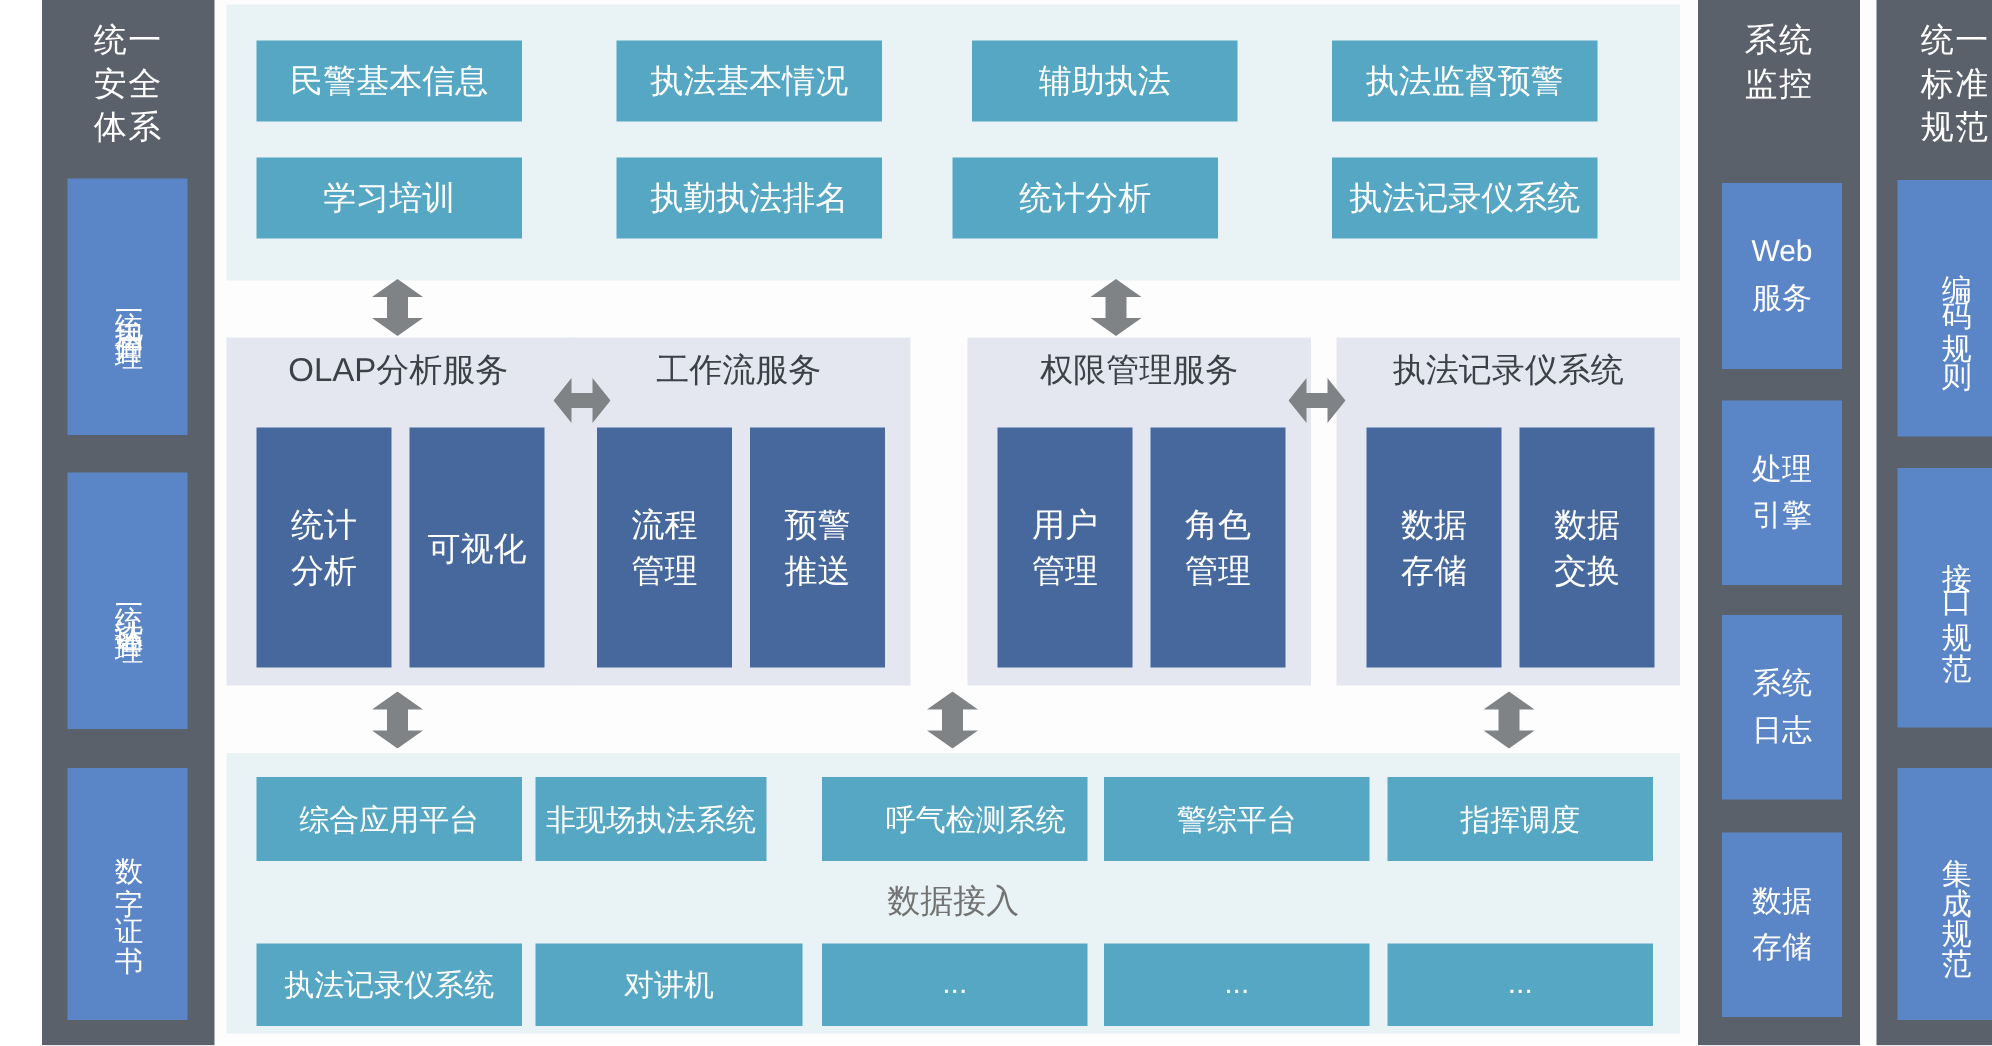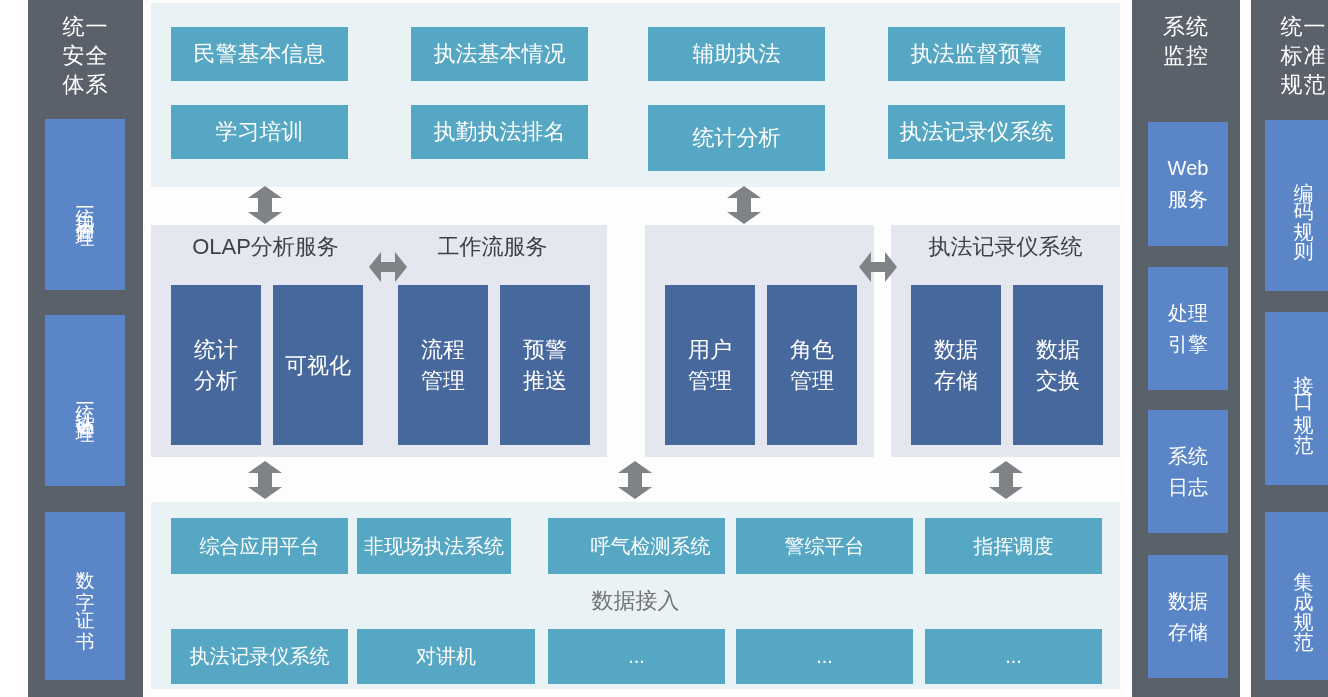--- a/index.html
+++ b/index.html
@@ -90,21 +90,21 @@
       </div>
     <div class="teal-box teal-lg" style="left:737px;top:24px;width:177px;height:54px;">
         <span>执法监督预警</span>
       </div>
     <div class="teal-box teal-lg" style="left:20px;top:102px;width:177px;height:54px;">
         <span>学习培训</span>
       </div>
     <div class="teal-box teal-lg" style="left:260px;top:102px;width:177px;height:54px;">
         <span>执勤执法排名</span>
       </div>
-    <div class="teal-box teal-lg" style="left:497px;top:102px;width:177px;height:66px;">
+    <div class="teal-box teal-lg" style="left:484px;top:102px;width:177px;height:54px;">
         <span>统计分析</span>
       </div>
     <div class="teal-box teal-lg" style="left:737px;top:102px;width:177px;height:54px;">
         <span>执法记录仪系统</span>
       </div>
   </section>
 
   <section class="service-panel" style="left:123px;">
     <div class="service-title">OLAP分析服务</div>
     <div class="navy-box navy-1"><span>统计
@@ -112,20 +112,21 @@
     <div class="navy-box navy-2"><span>可视化</span></div>
   </section>
   <section class="service-panel" style="left:350px;padding-left:12px;">
     <div class="service-title">工作流服务</div>
     <div class="navy-box navy-1"><span>流程
 管理</span></div>
     <div class="navy-box navy-2"><span>预警
 推送</span></div>
   </section>
   <section class="service-panel" style="left:617px;">
+    <div class="service-title">权限管理服务</div>
     <div class="navy-box navy-1"><span>用户
 管理</span></div>
     <div class="navy-box navy-2"><span>角色
 管理</span></div>
   </section>
   <section class="service-panel" style="left:863px;">
     <div class="service-title">执法记录仪系统</div>
     <div class="navy-box navy-1"><span>数据
 存储</span></div>
     <div class="navy-box navy-2"><span>数据

